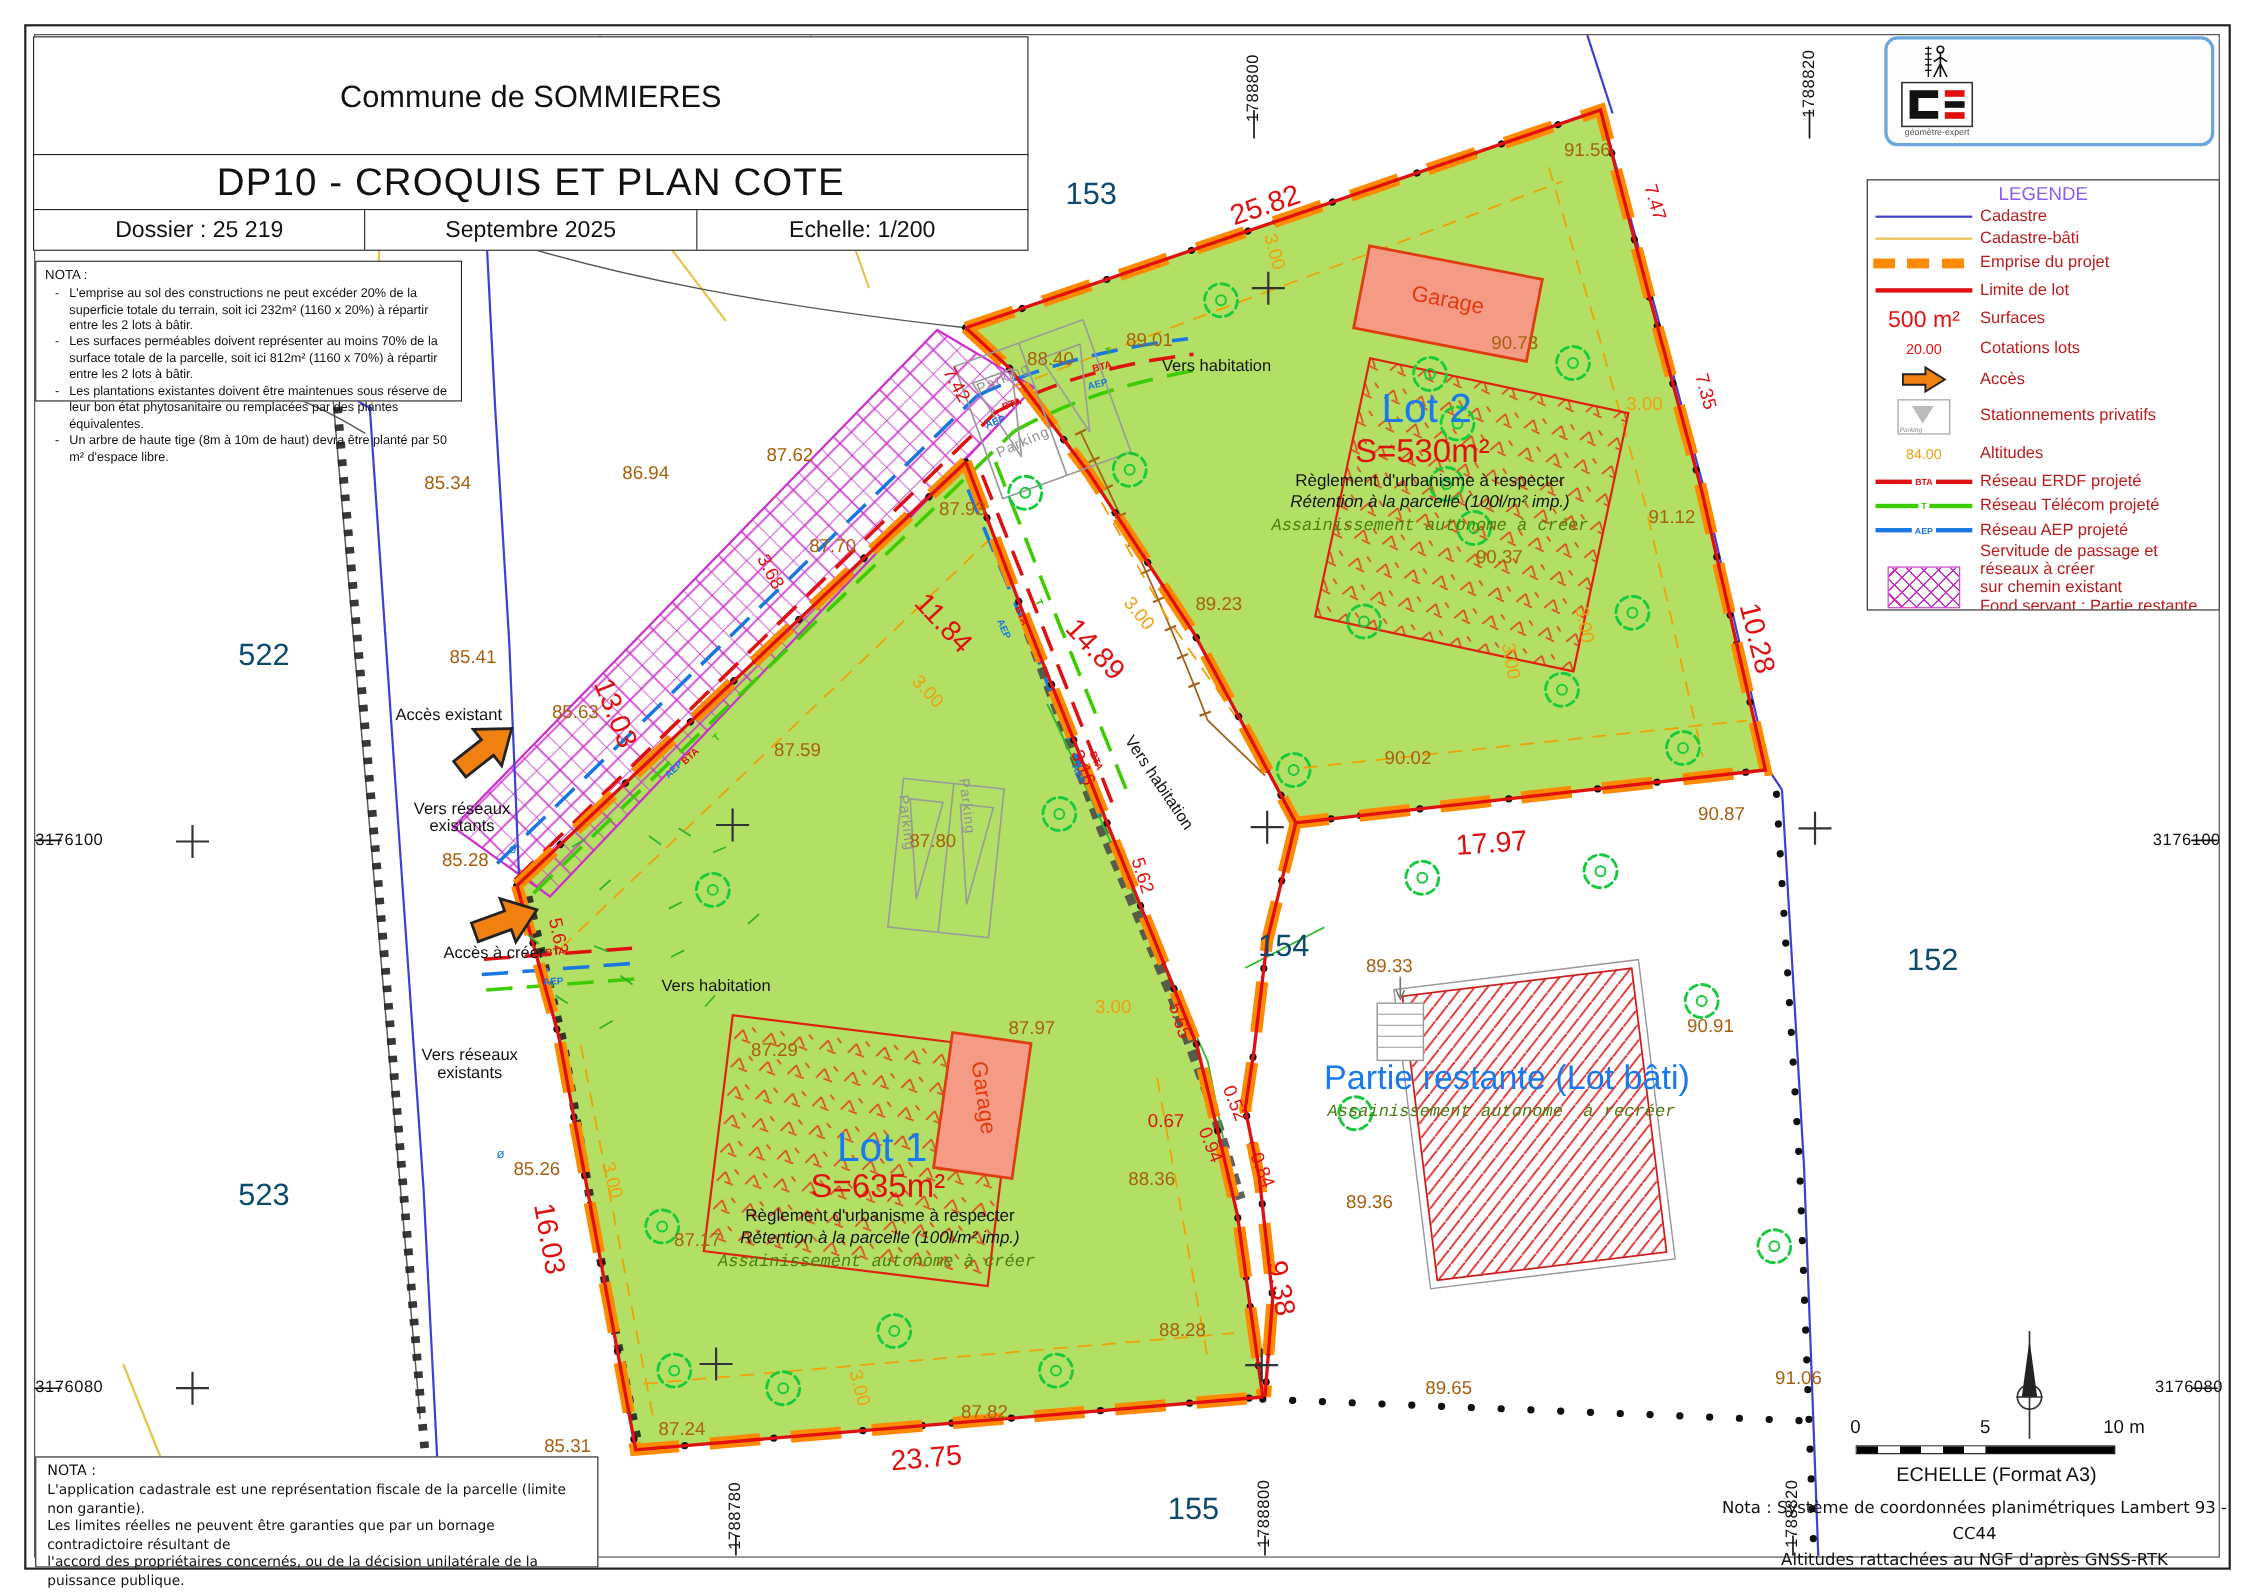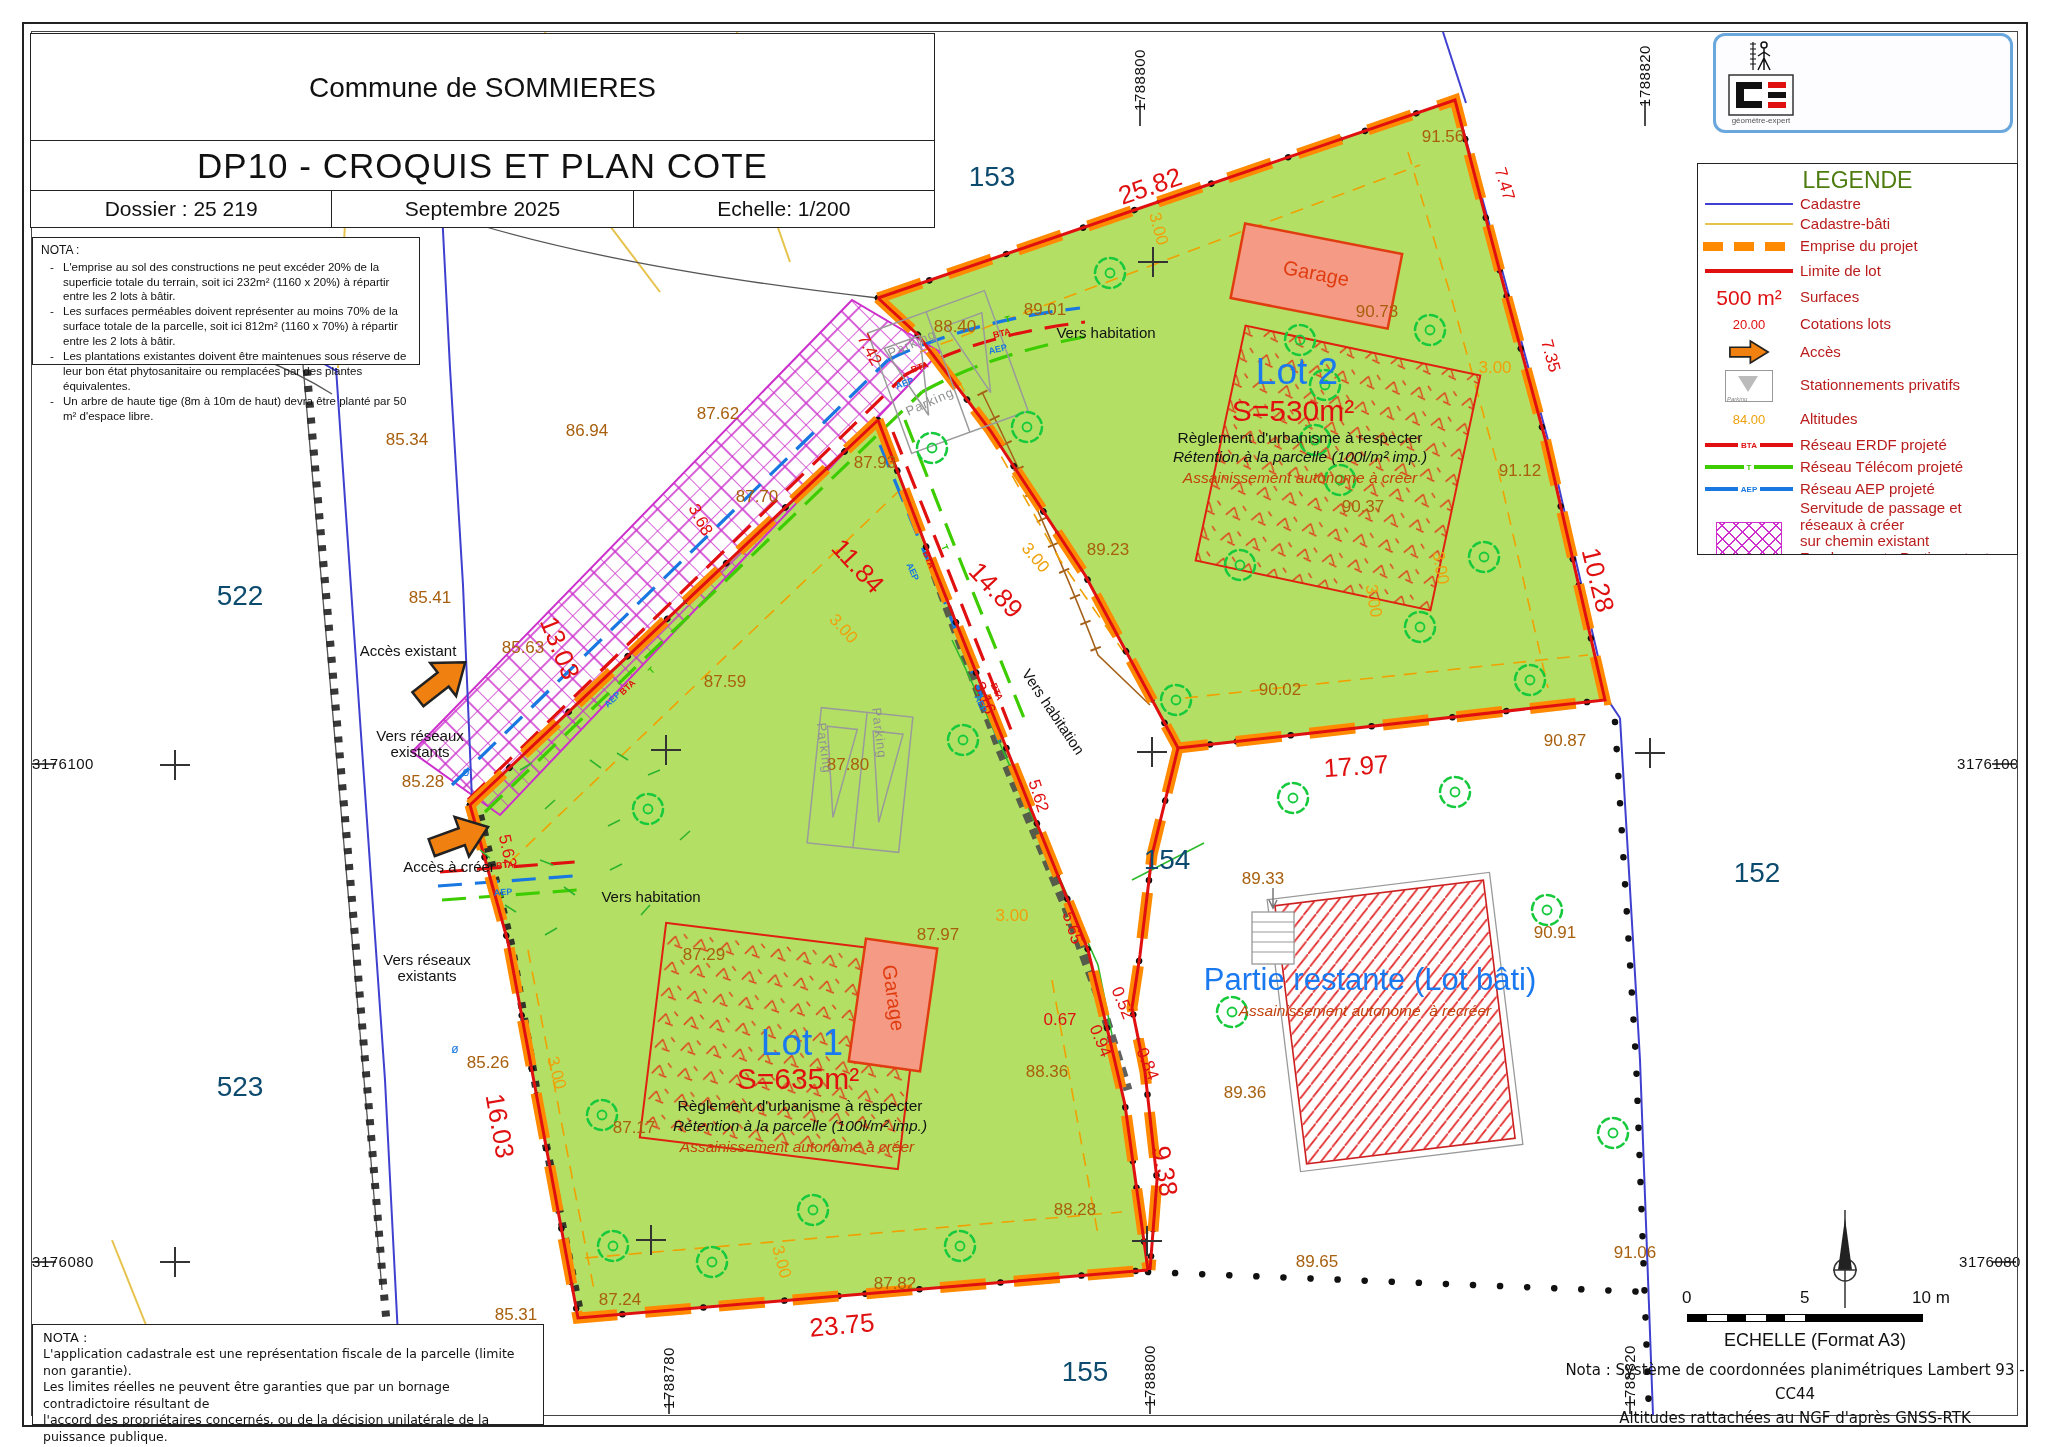--- a/index.html
+++ b/index.html
@@ -15,21 +15,21 @@
   .c-d{color:#e01010;font-size:17px;}
   .c-D{color:#e01010;font-size:26px;}
   .c-p{color:#0c4a6e;font-size:28px;}
   .c-v,.c-h{color:#111;font-size:15px;letter-spacing:.5px;}
   .c-n{color:#111;font-size:15px;}
   .c-L{color:#1b79f0;font-size:37px;}
   .c-S{color:#e01010;font-size:30px;}
   .c-P{color:#1b79f0;font-size:31px;}
   .c-R{color:#111;font-size:15.5px;}
   .c-I{color:#111;font-size:15.5px;font-style:italic;}
-  .c-U{color:#c2410c;font-size:15.5px;font-style:italic;}
+  .c-U{color:#4d7c0f;font-size:15.5px;font-style:italic;font-family:Liberation Mono, monospace;}
   .c-G{color:#e03c10;font-size:20px;}
   .c-K{color:#909090;font-size:13px;letter-spacing:1px;}
   .c-r{color:#e01010;font-size:9px;font-weight:bold;}
   .c-g{color:#2cc400;font-size:9px;font-weight:bold;}
   .c-b{color:#1877e0;font-size:9px;font-weight:bold;}
   .c-y{color:#1877e0;font-size:12px;}
   
   .tbox{position:absolute;background:#fff;border:1.6px solid #222;color:#111;}
   .title-a{left:30px;top:33px;width:903px;height:107px;display:flex;flex-direction:column;justify-content:center;text-align:center;}
   .title-a .l1{font-size:28px;}
@@ -50,21 +50,21 @@
   .company .logos{width:78px;flex:none;display:flex;flex-direction:column;align-items:center;}
   .company .texts{flex:1;text-align:center;}
   .co-name{color:#1b79f0;font-weight:bold;font-size:18px;margin-top:2px;}
   .co-tel{font-weight:bold;font-size:15px;margin-top:2px;}
   .co-mail{font-size:12px;margin-top:4px;}
   .co-addr{font-size:10px;margin-top:1px;}
   .co-site{font-size:12px;color:#1b79f0;margin-top:2px;}
   .ge-cap{font-size:8px;color:#555;}
   
   .legend{position:absolute;left:1697px;top:163px;width:321px;height:392px;background:#fff;border:1.6px solid #222;box-sizing:border-box;padding:3px 0 0 0;overflow:hidden;}
-  .leg-title{text-align:center;font-size:23px;color:#4d7c0f;}
+  .leg-title{text-align:center;font-size:17px;color:#8b5cf6;}
   .lrow{display:flex;align-items:center;}
   .lsw{width:102px;flex:none;display:flex;align-items:center;justify-content:center;position:relative;}
   .llab{flex:1;font-size:15px;color:#b91c1c;white-space:pre-line;line-height:1.1;}
   .sw-line{display:block;width:88px;height:2px;}
   .sw-limite{display:block;width:88px;height:3.5px;background:#e01010;}
   .sw-emprise{display:block;width:92px;height:9px;background:repeating-linear-gradient(90deg,#ff8a00 0 20px,transparent 20px 31px);}
   .sw-t{font-family:"Liberation Sans",sans-serif;}
   .sw-red-lg{color:#e01010;font-size:21px;font-weight:normal;}
   .sw-red-sm{color:#e01010;font-size:13px;font-weight:normal;}
   .sw-orange{color:#efa00b;font-size:13px;font-weight:normal;}

